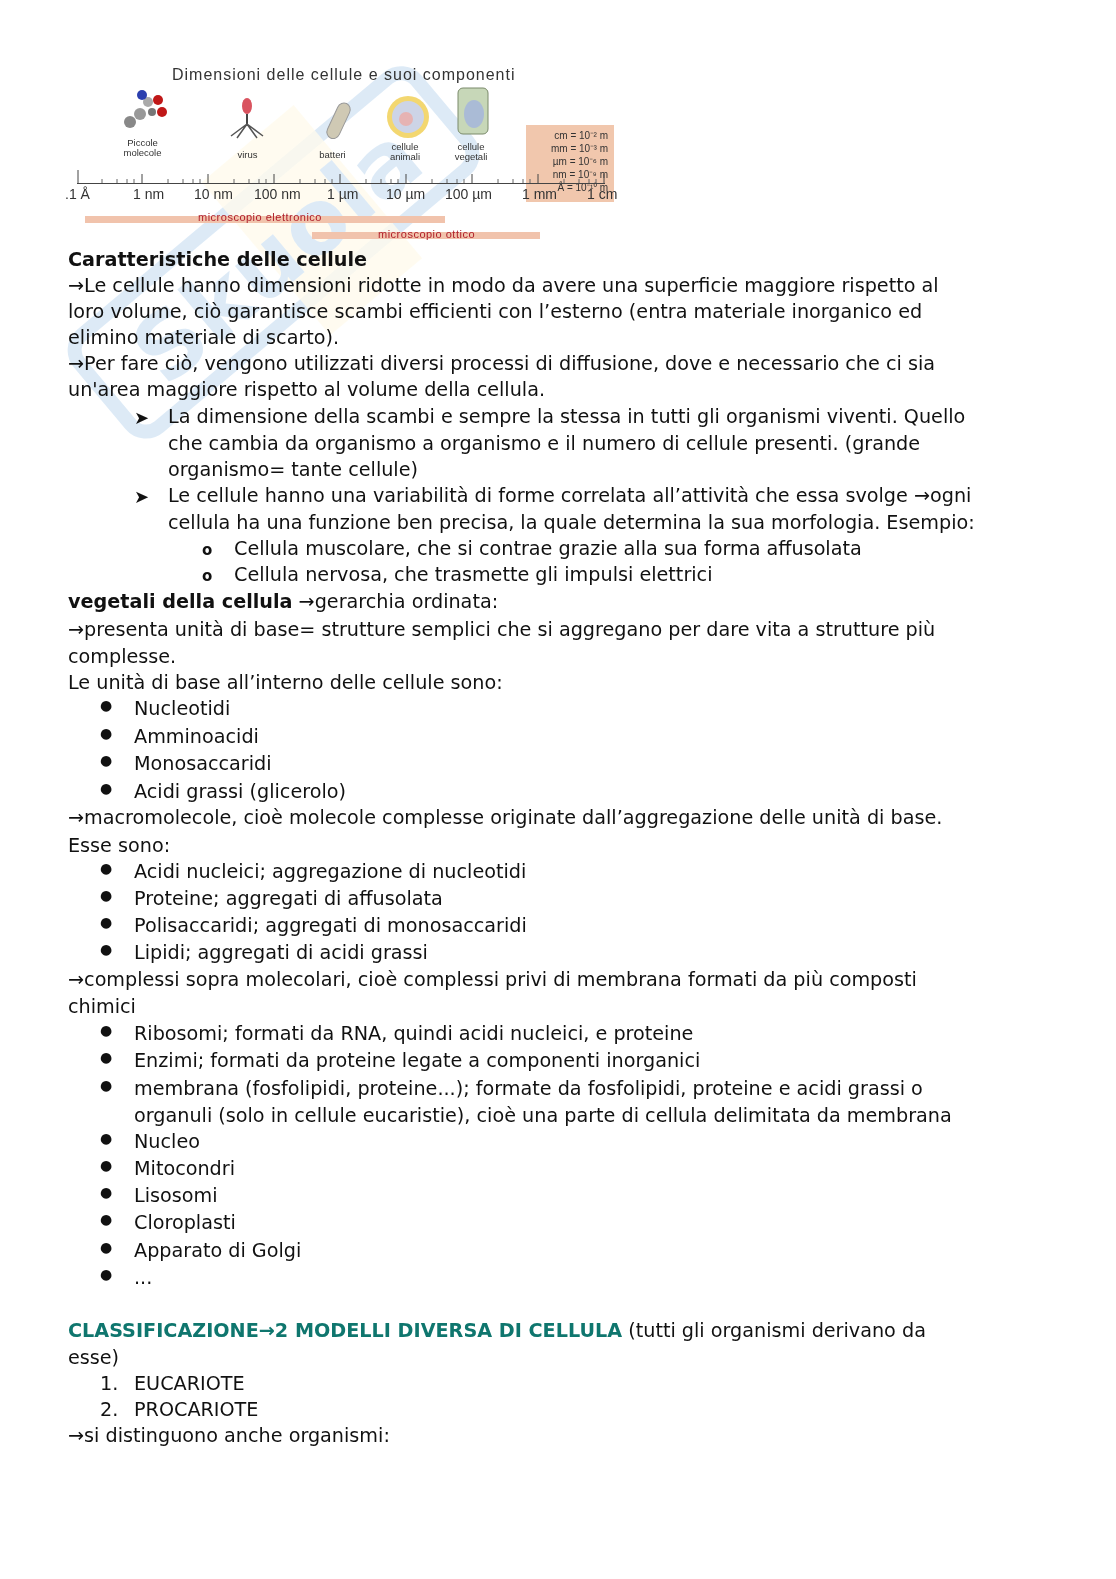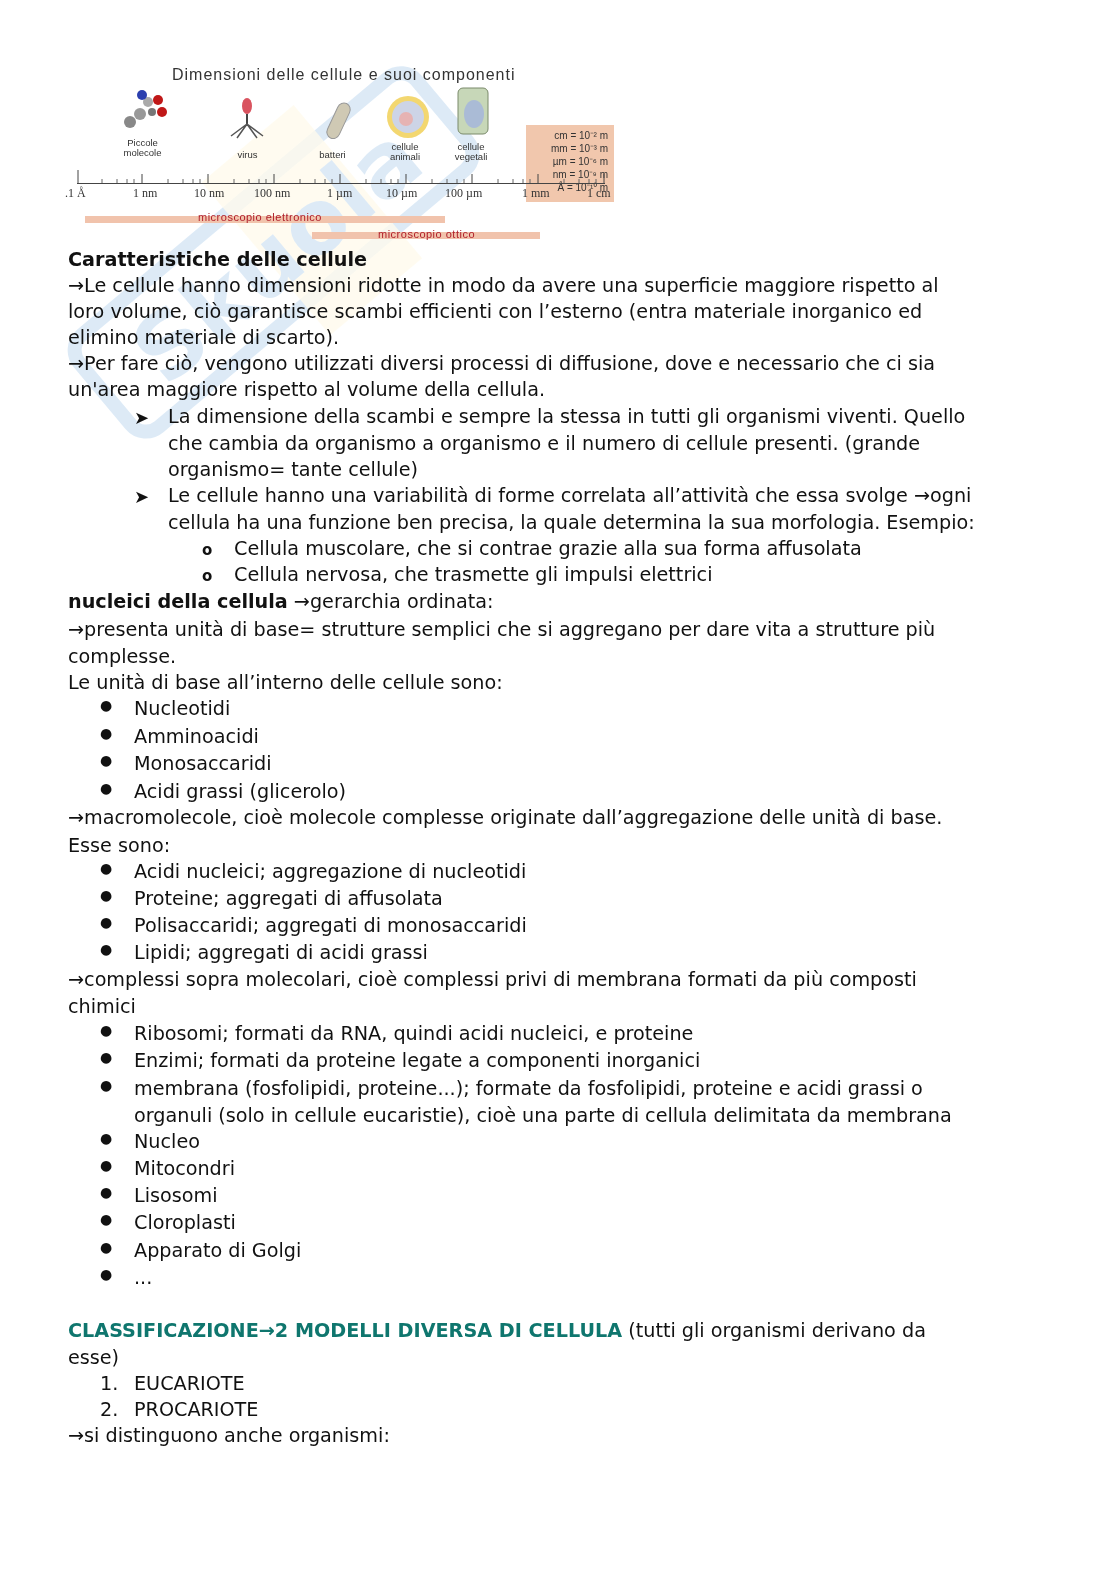--- a/index.html
+++ b/index.html
@@ -9,21 +9,21 @@
                pointer-events: none; z-index: 0; }
   .figure { position: absolute; left: 60px; top: 58px; width: 565px; height: 190px; }
   .fig-title { position: absolute; left: 112px; top: 8px; font-family: "Liberation Sans", sans-serif;
                font-size: 16px; letter-spacing: 1px; color: #333; }
   .fig-label { position: absolute; font-family: "Liberation Sans", sans-serif; font-size: 9.5px;
                text-align: center; color: #333; line-height: 10px; }
   .unit-box { position: absolute; left: 466px; top: 27px; width: 88px; height: 77px;
               background: #f1c7ad; font-family: "Liberation Sans", sans-serif; font-size: 10px;
               color: #333; text-align: right; padding: 4px 6px 0 0; box-sizing: border-box; line-height: 13px; margin-top: 40px; }
   .axis { position: absolute; left: 17px; top: 125px; width: 528px; height: 1px; background: #444; }
-  .tick-label { position: absolute; top: 128px; font-family: Liberation Serif, serif; font-size: 12px; color: #333; }
+  .tick-label { position: absolute; top: 128px; font-family: Liberation Sans, sans-serif; font-size: 14px; color: #333; }
   .scope-bar { position: absolute; height: 7px; background: #f1c3ac; }
   .scope-label { position: absolute; font-family: "Liberation Sans", sans-serif; font-size: 11px; color: #b0202a; letter-spacing: 0.5px; }
   .line { position: absolute; left: 68px; font-size: 19.2px; white-space: nowrap; }
   .bold { font-weight: bold; }
   .green { color: #0f766e; font-weight: bold; }
   .bullet { position: absolute; font-size: 14px; }
 </style>
 </head>
 <body>
 
@@ -160,21 +160,21 @@
 <span class="bullet" style="left:134px;top:486px;font-size:18px">➤</span>
 <div class="line" style="left:168px;top:484px">Le cellule hanno una variabilità di forme correlata all’attività che essa svolge →ogni</div>
 <div class="line" style="left:168px;top:511px">cellula ha una funzione ben precisa, la quale determina la sua morfologia. Esempio:</div>
 
 <span class="bullet bold" style="left:202px;top:541px;font-size:15px">o</span>
 <div class="line" style="left:234px;top:537px">Cellula muscolare, che si contrae grazie alla sua forma affusolata</div>
 <span class="bullet bold" style="left:202px;top:567px;font-size:15px">o</span>
 <div class="line" style="left:234px;top:563px">Cellula nervosa, che trasmette gli impulsi elettrici</div>
 
 <div class="line" style="top:590px">
-  <span class="bold">nucleici della cellula</span><span> →gerarchia ordinata:</span>
+  <span class="bold">vegetali della cellula</span><span> →gerarchia ordinata:</span>
 </div>
 <div class="line" style="top:618px">→presenta unità di base= strutture semplici che si aggregano per dare vita a strutture più</div>
 <div class="line" style="top:645px">complesse.</div>
 <div class="line" style="top:671px">Le unità di base all’interno delle cellule sono:</div>
 
 <span class="bullet" style="left:100px;top:697px">●</span>
 <div class="line" style="left:134px;top:697px"> Nucleotidi</div>
 <span class="bullet" style="left:100px;top:725px">●</span>
 <div class="line" style="left:134px;top:725px">Amminoacidi</div>
 <span class="bullet" style="left:100px;top:752px">●</span>

